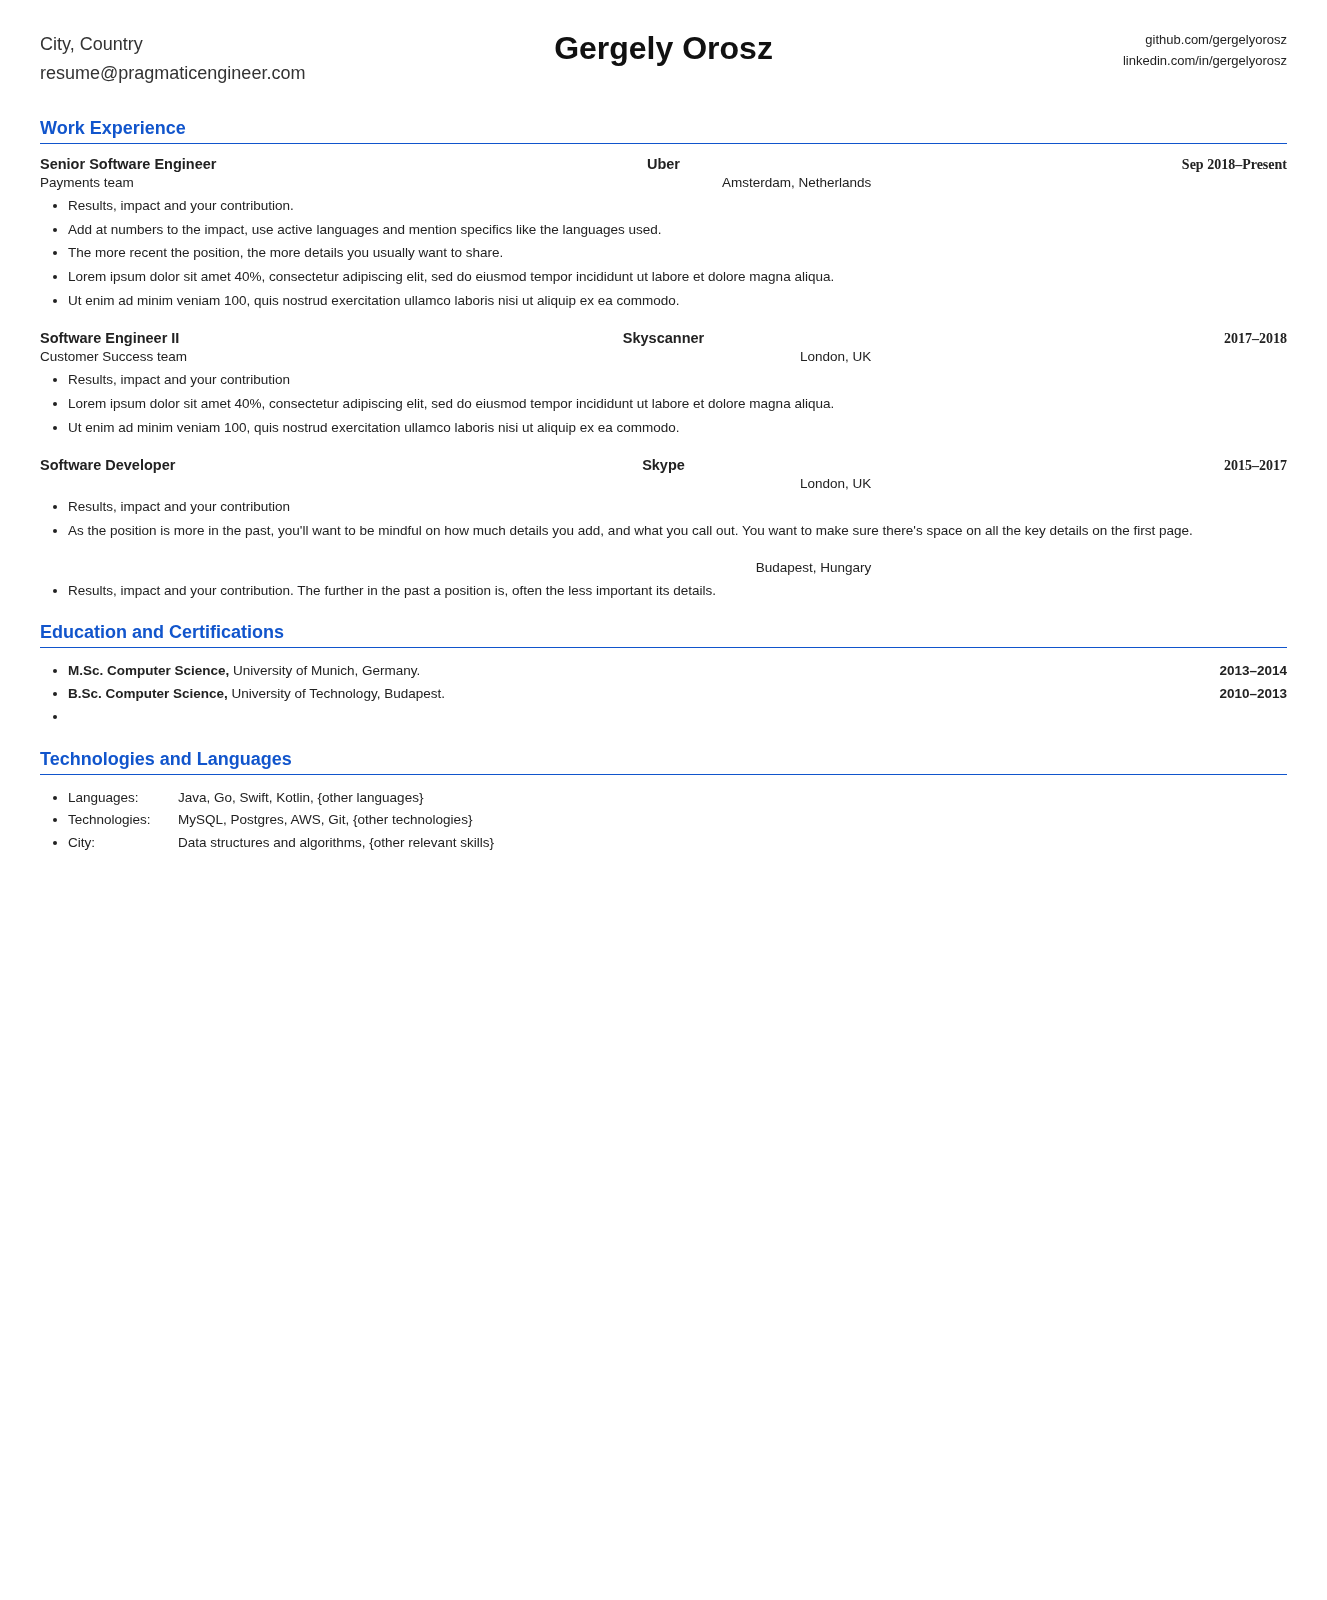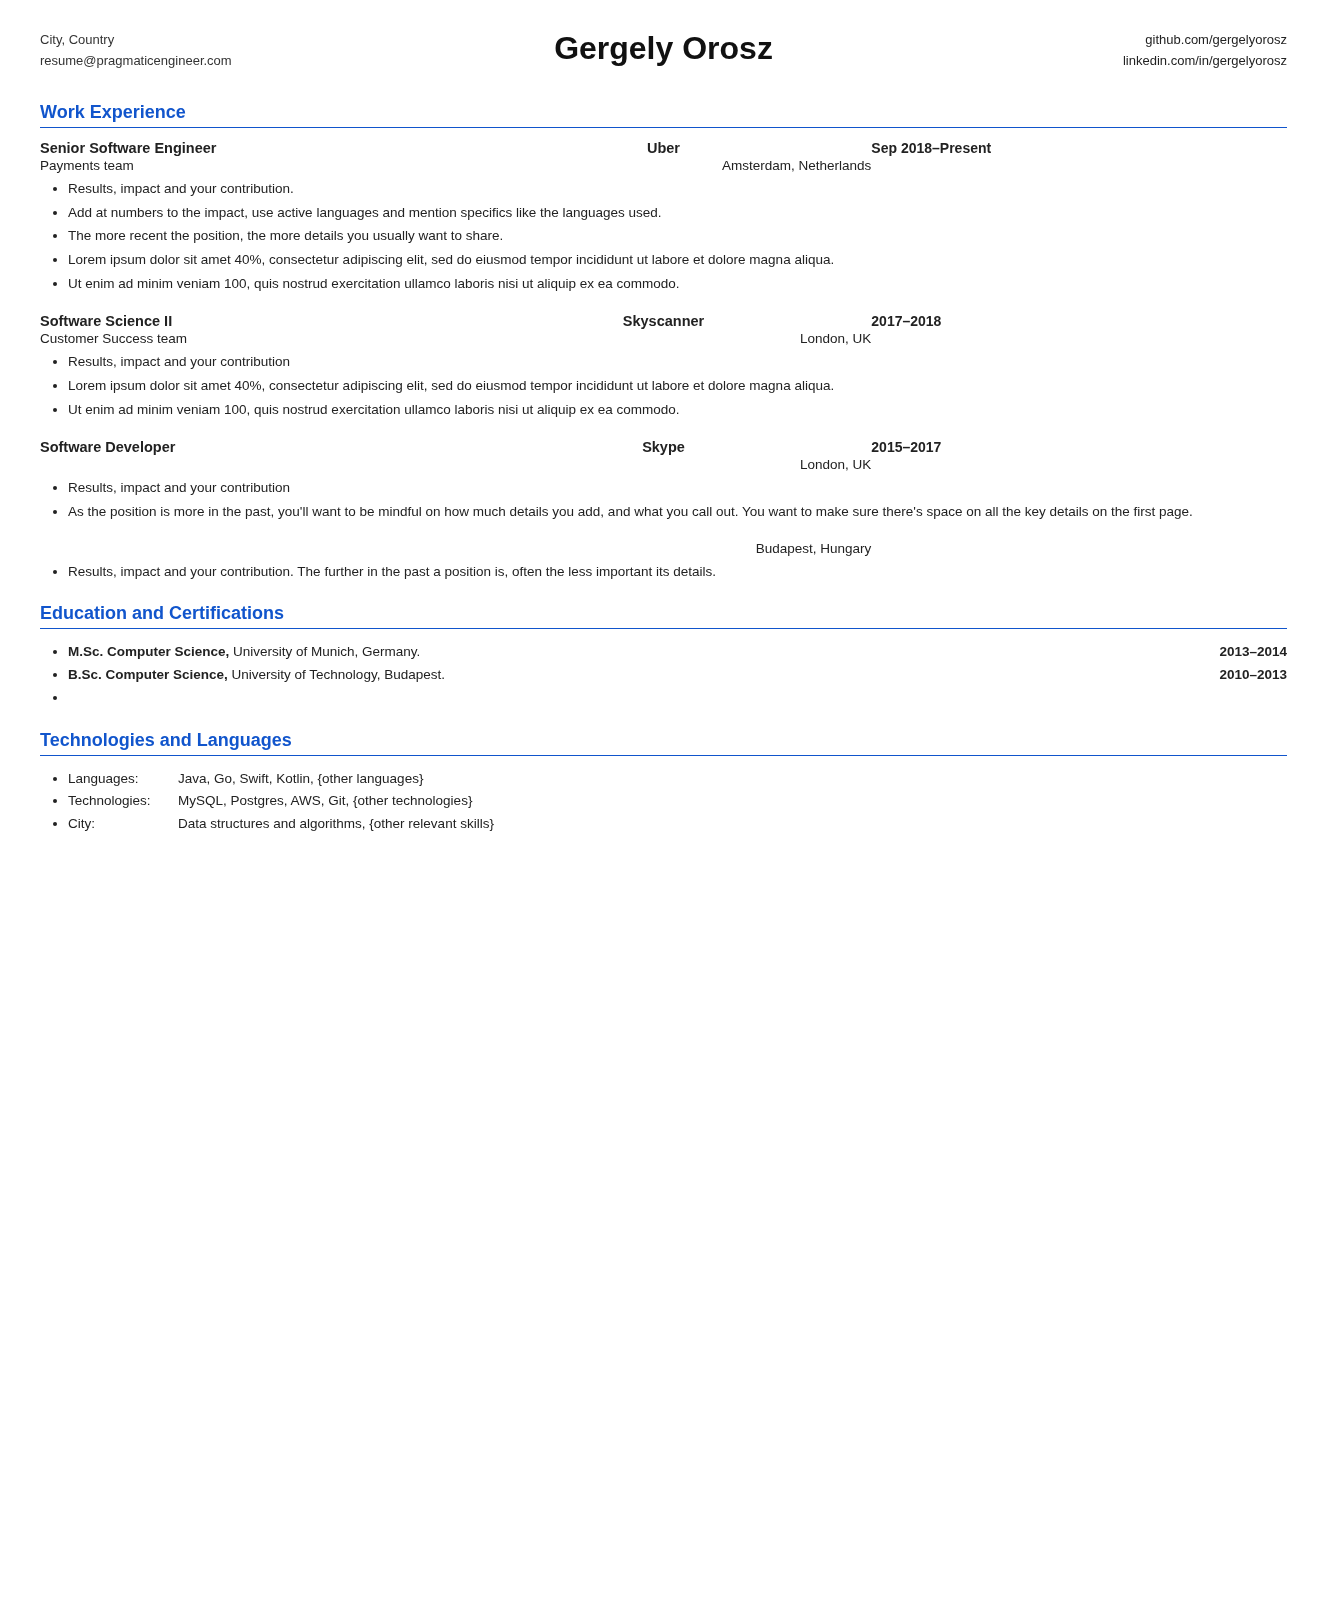--- a/index.html
+++ b/index.html
@@ -20,21 +20,21 @@
 
     
     .header {
       display: grid;
       grid-template-columns: 1fr auto 1fr;
       align-items: start;
       margin-bottom: 30px;
     }
 
     .header-left {
-      font-size: 13px;
+      font-size: 18px;
       color: #333;
       line-height: 1.6;
     }
 
     .header-center {
       text-align: center;
     }
 
     .header-center h1 {
       font-size: 32px;
@@ -84,22 +84,24 @@
       font-size: 14.5px;
     }
 
     .job-company {
       text-align: center;
       font-weight: bold;
       font-size: 14.5px;
     }
 
     .job-date {
+      text-align: right;
       font-weight: bold;
       font-size: 14px;
+      font-family: Liberation Serif, serif;
     }
 
     .job-subheader {
       display: grid;
       grid-template-columns: 1fr 1fr 1fr;
       margin-bottom: 6px;
     }
 
     .job-team {
       font-size: 13.5px;
@@ -201,21 +203,21 @@
       <li>Results, impact and your contribution.</li>
       <li>Add at numbers to the impact, use active languages and mention specifics like the languages used.</li>
       <li>The more recent the position, the more details you usually want to share.</li>
       <li>Lorem ipsum dolor sit amet 40%, consectetur adipiscing elit, sed do eiusmod tempor incididunt ut labore et dolore magna aliqua.</li>
       <li>Ut enim ad minim veniam 100, quis nostrud exercitation ullamco laboris nisi ut aliquip ex ea commodo.</li>
     </ul>
   </div>
 
   <div class="job-entry">
     <div class="job-header">
-      <span class="job-title">Software Science II</span>
+      <span class="job-title">Software Engineer II</span>
       <span class="job-company">Skyscanner</span>
       <span class="job-date">2017–2018</span>
     </div>
     <div class="job-subheader">
       <span class="job-team">Customer Success team</span>
       <span class="job-location">London, UK</span>
       <span></span>
     </div>
     <ul class="job-bullets">
       <li>Results, impact and your contribution</li>

